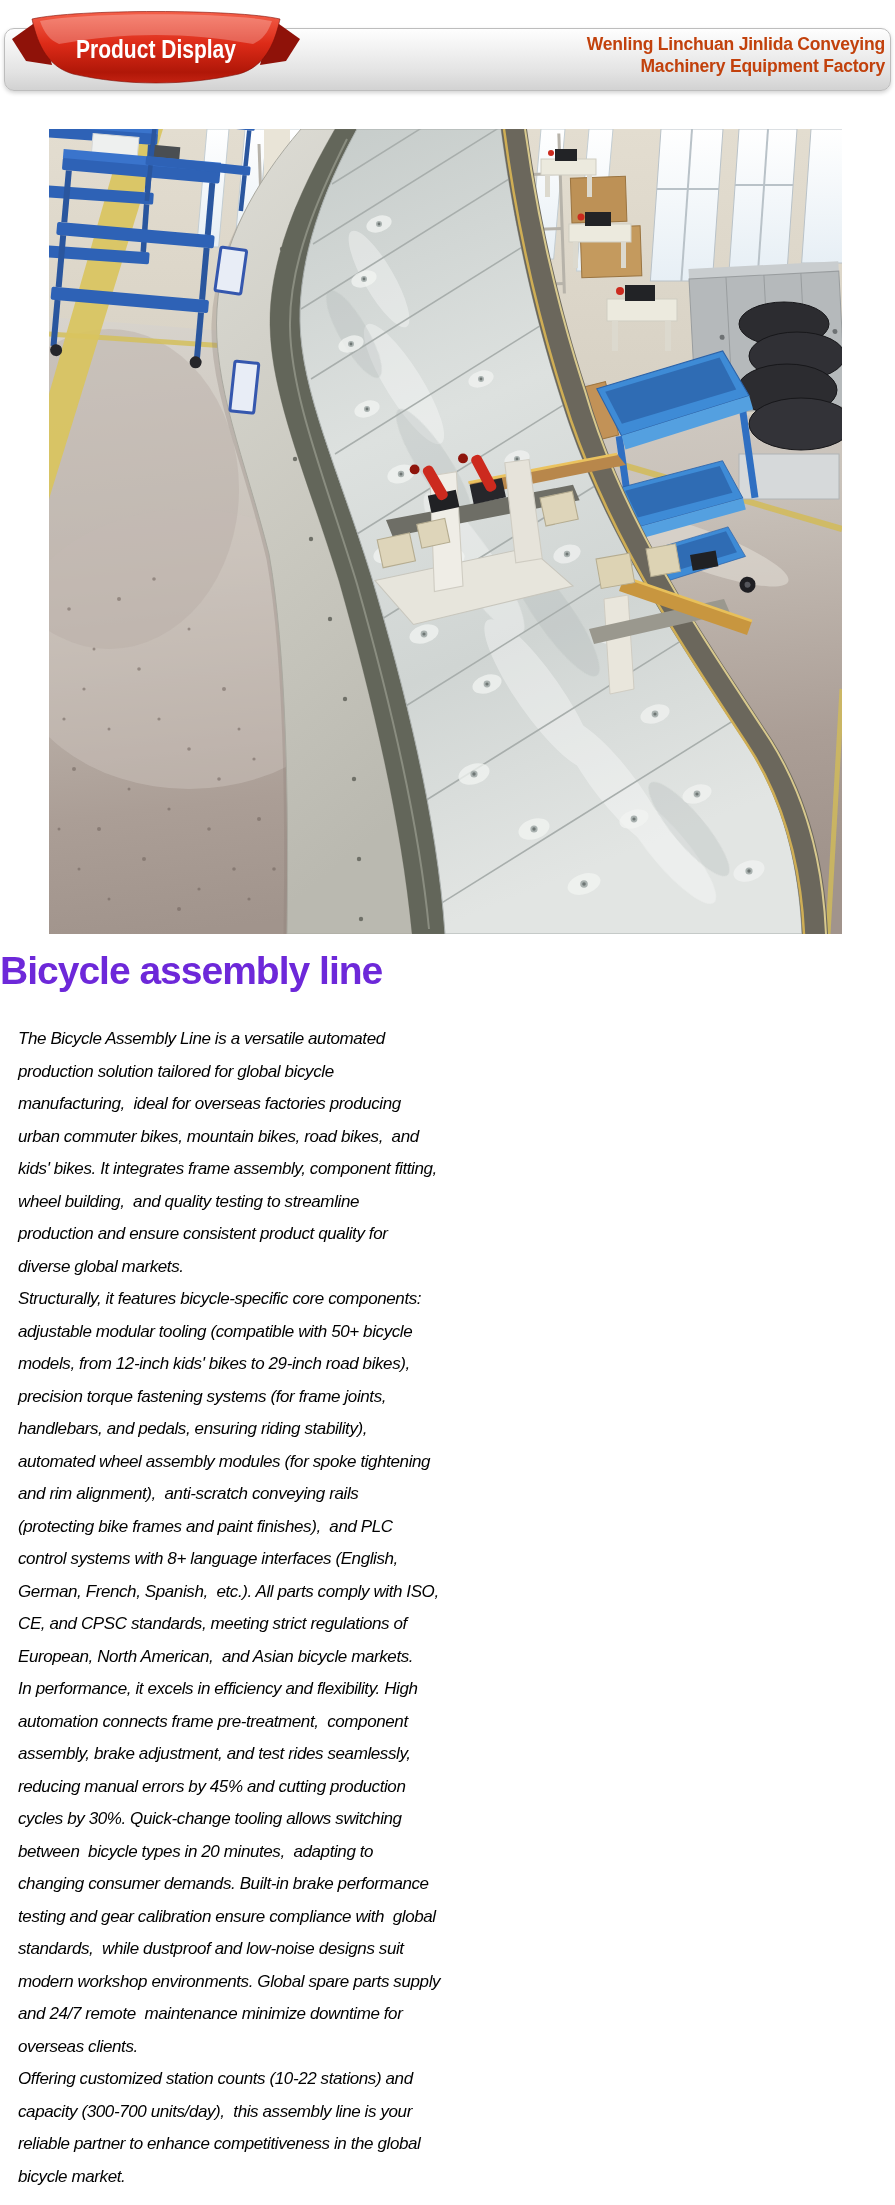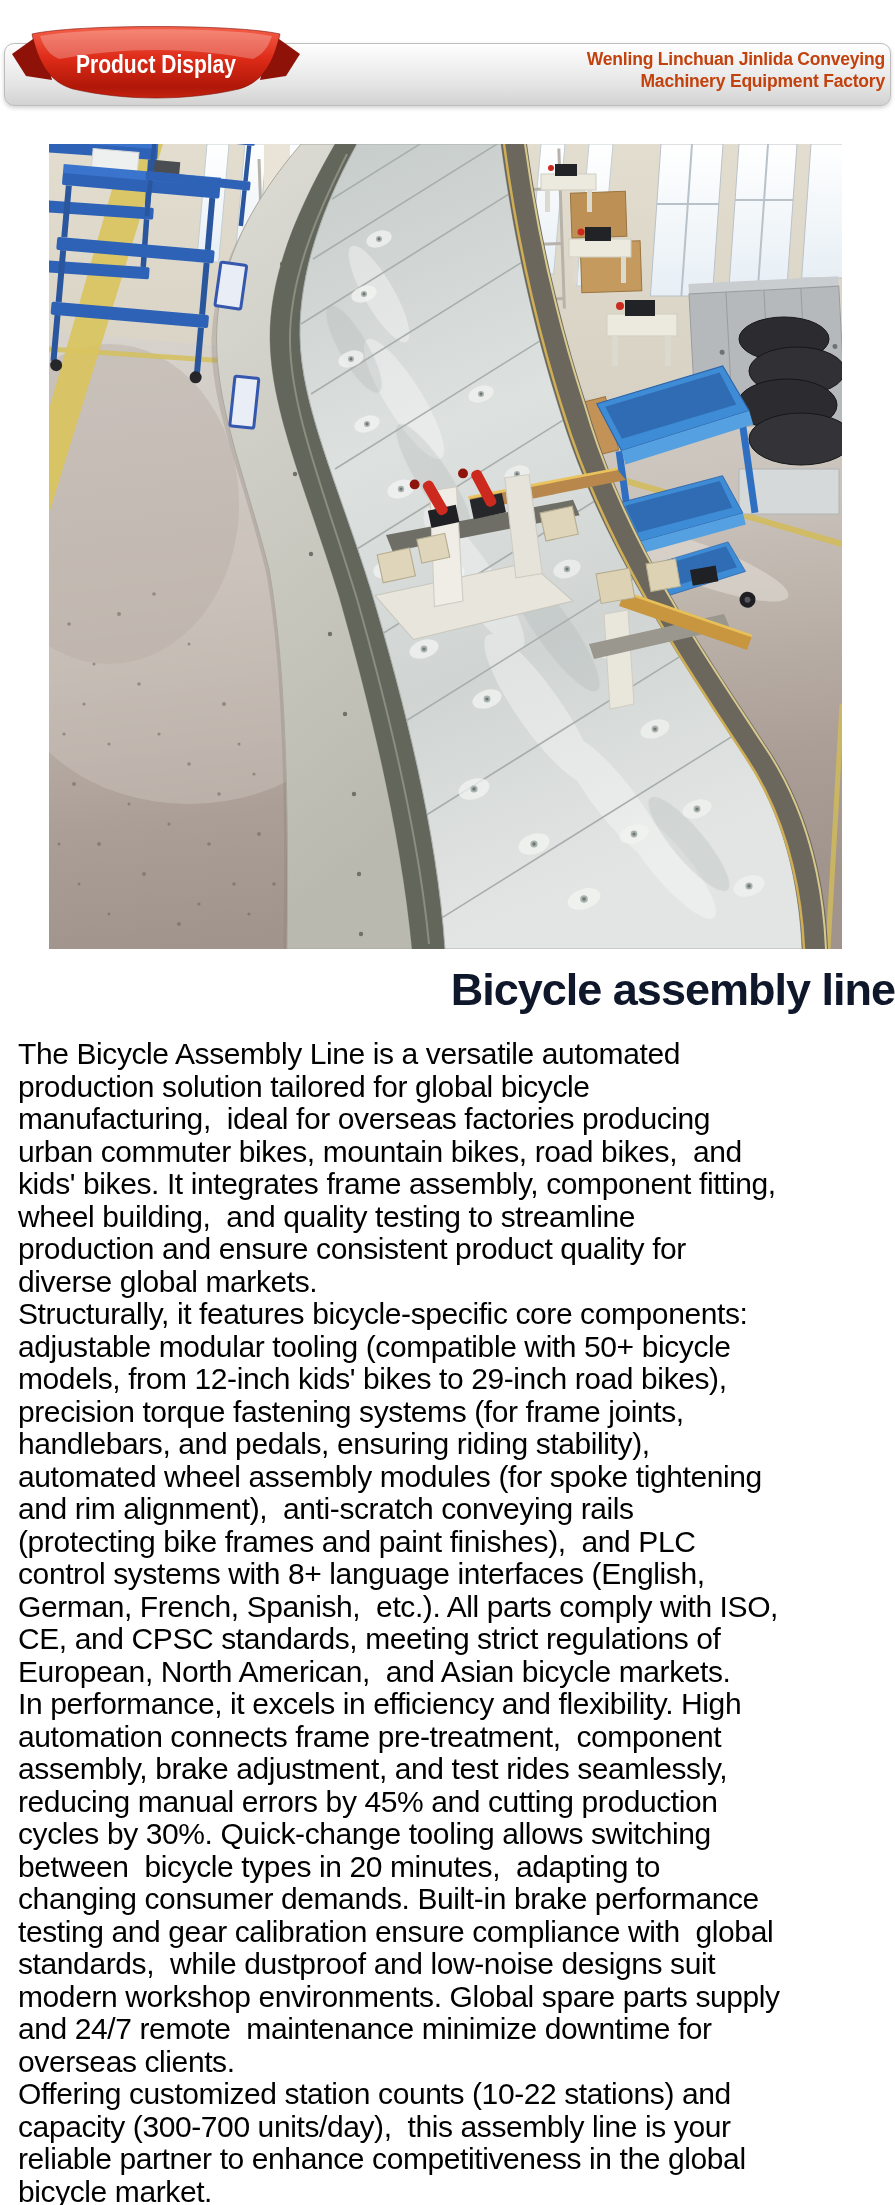--- a/index.html
+++ b/index.html
@@ -1,32 +1,32 @@
 <!DOCTYPE html>
 <html><head>
 <meta charset="utf-8">
 <style>
   html,body{margin:0;padding:0;background:#ffffff;}
   body{width:895px;height:2205px;position:relative;overflow:hidden;
        font-family:"Liberation Sans",sans-serif;}
-  .page{position:absolute;left:0;top:16px;width:895px;height:1919px;background:#fff;}
+  .page{position:absolute;left:0;top:1px;width:895px;height:1919px;background:#fff;}
   .header-bar{position:absolute;left:4px;top:27px;width:885px;height:61px;
       border:1px solid #bdbdbd;border-radius:10px;
       background:linear-gradient(#fefefe,#f1f1f1 35%,#e3e3e3 70%,#d2d2d2);
       box-shadow:0 2px 4px rgba(0,0,0,.18);}
   .ribbon{position:absolute;left:6px;top:2px;width:300px;height:92px;}
   .company{position:absolute;right:10px;top:33px;text-align:right;
       font-weight:bold;font-size:17.5px;line-height:21.5px;color:#c2410c;
       letter-spacing:-0.2px;}
   .photo{position:absolute;left:49px;top:128px;width:793px;height:805px;overflow:hidden;}
-  .title{position:absolute;left:0;top:948px;width:895px;text-align:right;
-      font-size:45px;font-weight:bold;color:#0f172a;letter-spacing:-1px;}
+  .title{position:absolute;left:0;top:948px;width:895px;text-align:left;
+      font-size:39px;font-weight:bold;color:#6d28d9;letter-spacing:-1px;}
   .body-text{position:absolute;left:18px;top:1022px;width:872px;
-      font-size:30px;line-height:32.5px;color:#000;white-space:pre;
-      letter-spacing:-0.4px;}
+      font-size:17px;line-height:32.5px;color:#000;white-space:pre;
+      letter-spacing:-0.4px;font-style:italic;}
 </style>
 </head>
 <body>
 
 <div class="page">
 
   <div class="header-bar"></div>
 
   <svg class="ribbon" viewBox="0 0 300 92">
     <defs>

